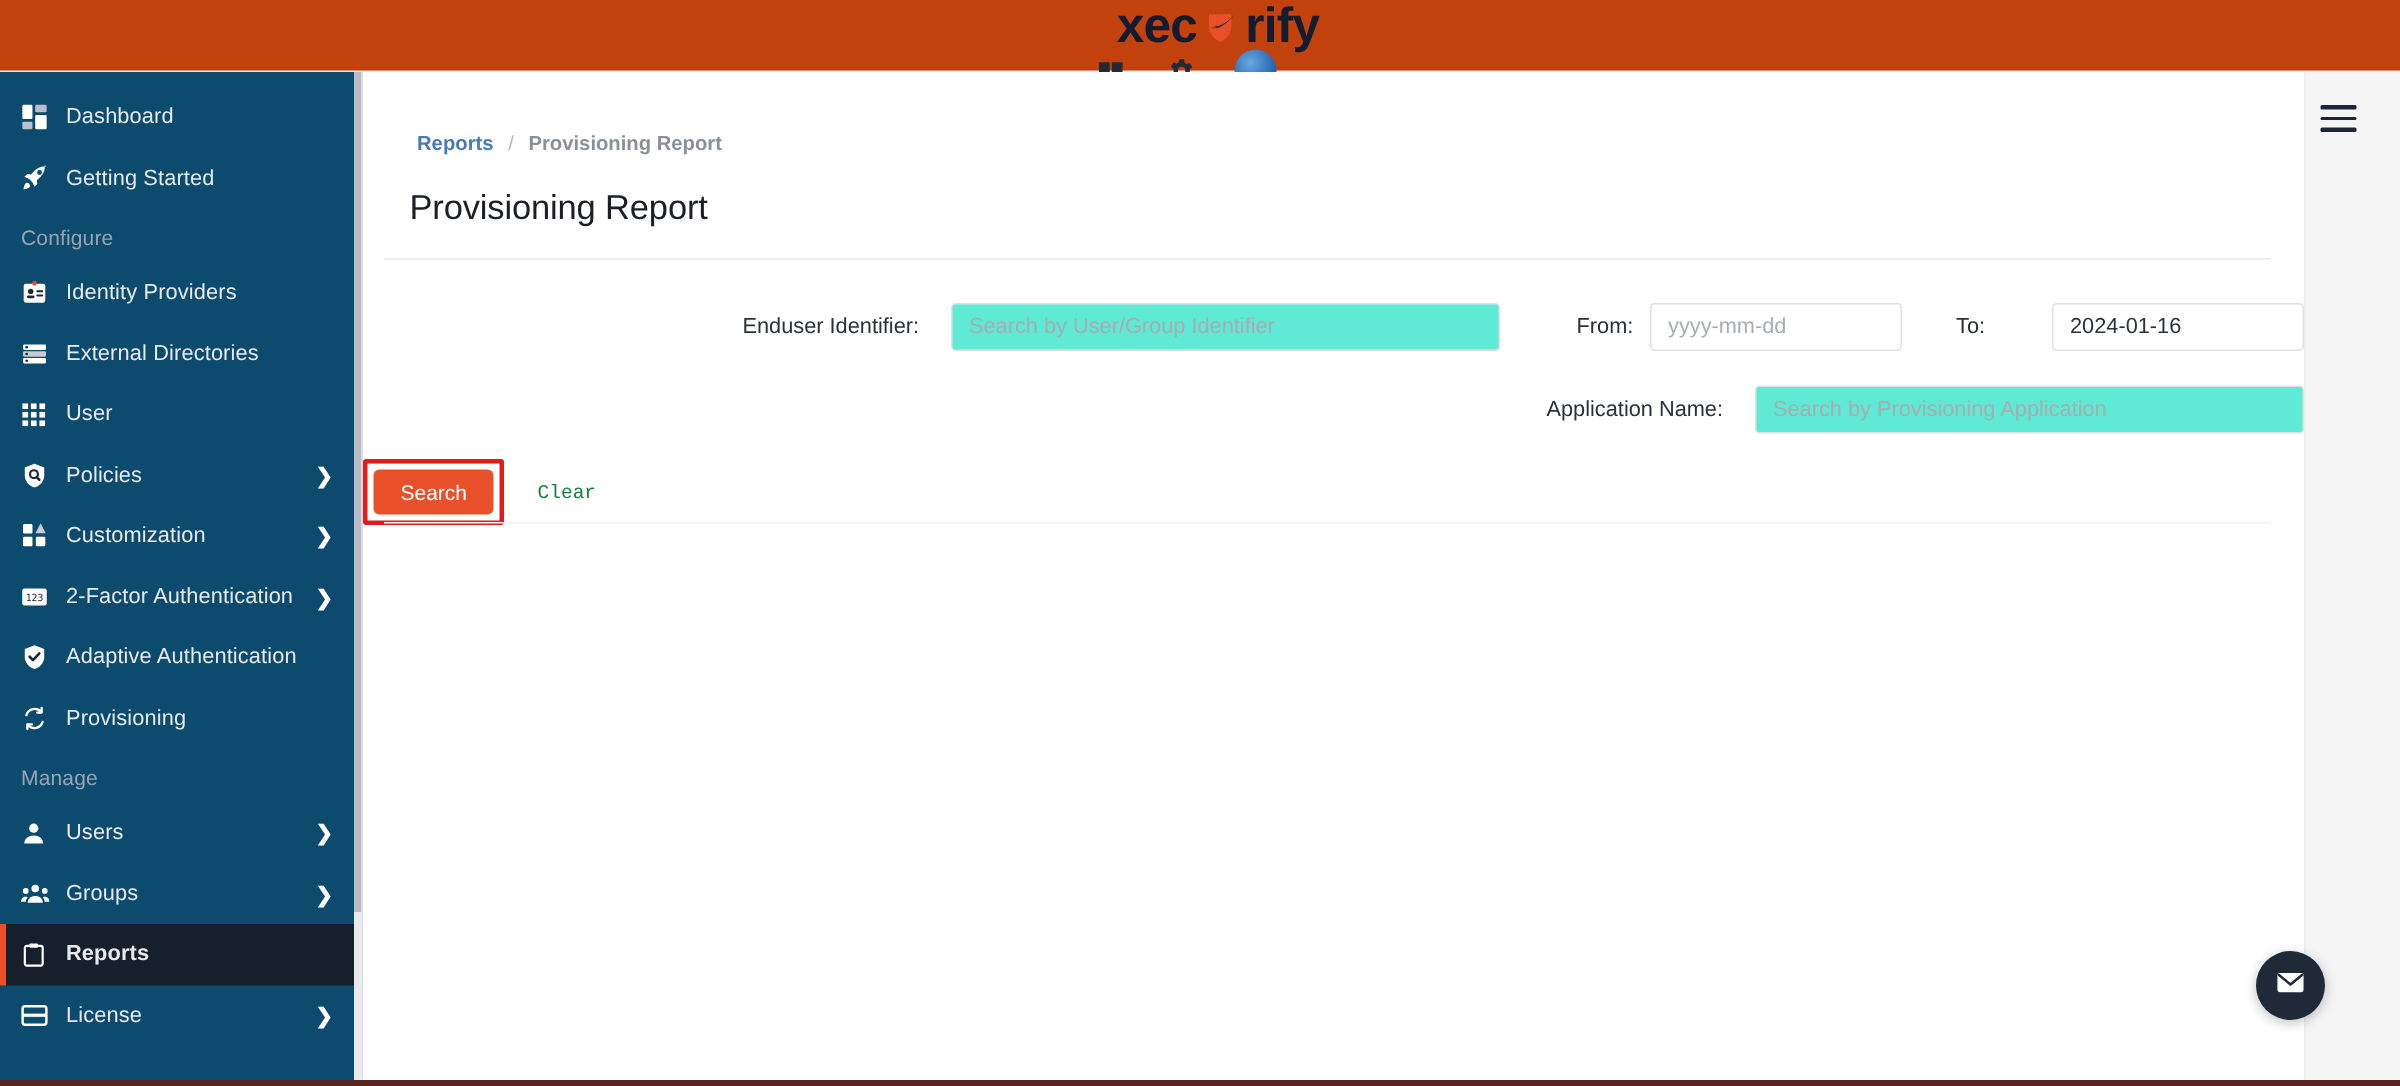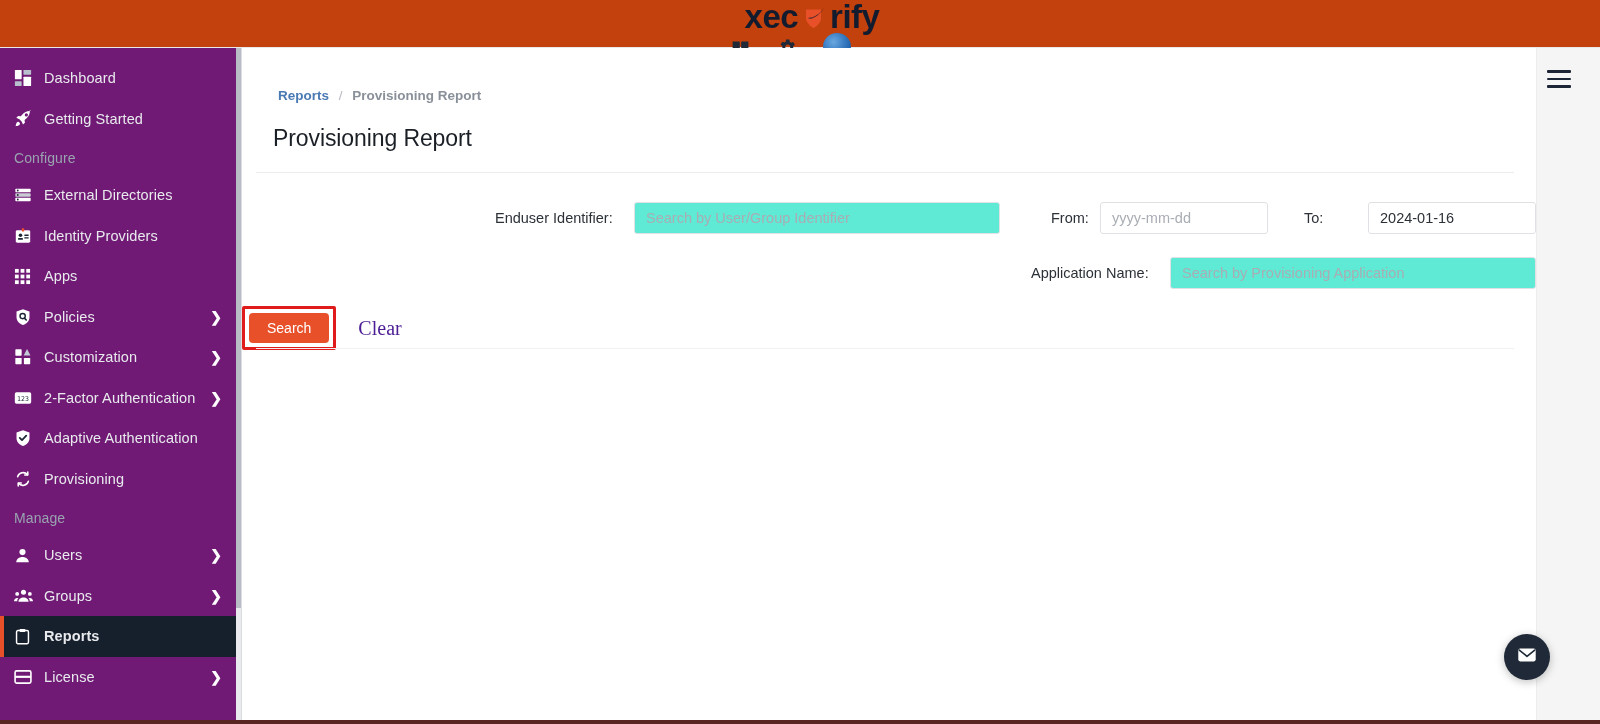--- a/index.html
+++ b/index.html
@@ -27,21 +27,21 @@
   .hicon { cursor:pointer; display:flex; align-items:center; justify-content:center; }
   .avatar {
     width:28px; height:28px; border-radius:50%;
     background: radial-gradient(circle at 38% 32%, #6ba8e0 0%, #3c7fc4 38%, #1d5fa8 72%, #16518f 100%);
     cursor:pointer;
   }
 
   
   .sidebar {
     position:absolute; left:0; top:48px; width:236px; height:676px;
-    background:#701a75; overflow:hidden;
+    background:#0c4a6e; overflow:hidden;
   }
   .sb-scrollbar {
     position:absolute; left:236px; top:48px; width:5px; height:676px;
     background:#e9eaee;
   }
   .sb-thumb {
     position:absolute; left:236px; top:48px; width:5px; height:560px;
     background:#b7bcc6;
   }
   .sb-divider-right {
@@ -125,22 +125,22 @@
   .btn-row { display:flex; align-items:center; height:56px; }
   .search-highlight {
     border:3px solid #e01b1b; padding:4px; display:inline-flex; border-radius:2px;
   }
   .btn-search {
     background:#e8502a; color:#ffffff; border:none; border-radius:4px;
     padding:0 18px; height:30px; font-size:14px; cursor:pointer;
     font-family:"Liberation Sans", sans-serif;
   }
   .btn-clear {
-    background:none; border:none; color:#4c1d95; font-size:20px;
-    margin-left:22px; cursor:pointer; font-family:Liberation Serif, serif;
+    background:none; border:none; color:#15803d; font-size:13px;
+    margin-left:22px; cursor:pointer; font-family:Liberation Mono, monospace;
   }
 
   
   .fab {
     position:absolute; left:1504px; top:634px; width:46px; height:46px;
     border-radius:50%; background:#1f2937; display:flex;
     align-items:center; justify-content:center; cursor:pointer;
     box-shadow:0 2px 8px rgba(0,0,0,0.25);
   }
 
@@ -207,60 +207,60 @@
           </svg>
         </span>
         <span class="lbl">Getting Started</span>
       </div>
 
       <div class="sb-section">Configure</div>
 
       <div class="sb-item">
         <span class="ic">
           <svg width="18" height="18" viewBox="0 0 20 20">
+            <rect x="2" y="3.5" width="16" height="14" rx="1.6" fill="#ffffff"></rect>
+            <rect x="8.6" y="1.5" width="2.8" height="3.4" rx="0.8" fill="#e8502a"></rect>
+            <circle cx="7.2" cy="9.2" r="2" fill="#1c2636"></circle>
+            <rect x="4.4" y="12.2" width="5.6" height="2" rx="1" fill="#1c2636"></rect>
+            <rect x="11.4" y="8.4" width="5" height="1.5" rx="0.6" fill="#1c2636"></rect>
+            <rect x="11.4" y="11.4" width="5" height="1.5" rx="0.6" fill="#1c2636"></rect>
+          </svg>
+        </span>
+        <span class="lbl">Identity Providers</span>
+      </div>
+
+      <div class="sb-item">
+        <span class="ic">
+          <svg width="18" height="18" viewBox="0 0 20 20">
             <rect x="1.5" y="3" width="17" height="4" rx="0.8" fill="#ffffff"></rect>
             <rect x="1.5" y="8" width="17" height="4" rx="0.8" fill="#c9ccd2"></rect>
             <rect x="1.5" y="13" width="17" height="4" rx="0.8" fill="#ffffff"></rect>
             <circle cx="4.2" cy="5" r="1" fill="#1c2636"></circle>
             <circle cx="4.2" cy="10" r="1" fill="#1c2636"></circle>
             <circle cx="4.2" cy="15" r="1" fill="#1c2636"></circle>
           </svg>
         </span>
         <span class="lbl">External Directories</span>
-      </div>
-
-      <div class="sb-item">
-        <span class="ic">
-          <svg width="18" height="18" viewBox="0 0 20 20">
-            <rect x="2" y="3.5" width="16" height="14" rx="1.6" fill="#ffffff"></rect>
-            <rect x="8.6" y="1.5" width="2.8" height="3.4" rx="0.8" fill="#e8502a"></rect>
-            <circle cx="7.2" cy="9.2" r="2" fill="#1c2636"></circle>
-            <rect x="4.4" y="12.2" width="5.6" height="2" rx="1" fill="#1c2636"></rect>
-            <rect x="11.4" y="8.4" width="5" height="1.5" rx="0.6" fill="#1c2636"></rect>
-            <rect x="11.4" y="11.4" width="5" height="1.5" rx="0.6" fill="#1c2636"></rect>
-          </svg>
-        </span>
-        <span class="lbl">Identity Providers</span>
       </div>
 
       <div class="sb-item">
         <span class="ic">
           <svg width="17" height="17" viewBox="0 0 18 18" fill="#ffffff">
             <rect x="1" y="1" width="4" height="4"></rect>
               <rect x="7" y="1" width="4" height="4"></rect>
               <rect x="13" y="1" width="4" height="4"></rect>
             <rect x="1" y="7" width="4" height="4"></rect>
               <rect x="7" y="7" width="4" height="4"></rect>
               <rect x="13" y="7" width="4" height="4"></rect>
             <rect x="1" y="13" width="4" height="4"></rect>
               <rect x="7" y="13" width="4" height="4"></rect>
               <rect x="13" y="13" width="4" height="4"></rect>
           </svg>
         </span>
-        <span class="lbl">Apps</span>
+        <span class="lbl">User</span>
       </div>
 
       <div class="sb-item">
         <span class="ic">
           <svg width="18" height="18" viewBox="0 0 20 20">
             <path d="M10 1.3 2.8 4v6c0 4.2 3 7.6 7.2 8.8 4.2-1.2 7.2-4.6 7.2-8.8V4z" fill="#ffffff"></path>
             <circle cx="9.6" cy="9" r="2.9" fill="none" stroke="#1c2636" stroke-width="1.6"></circle>
             <line x1="11.6" y1="11.2" x2="13.6" y2="13.3" stroke="#1c2636" stroke-width="1.8" stroke-linecap="round"></line>
           </svg>
         </span>

